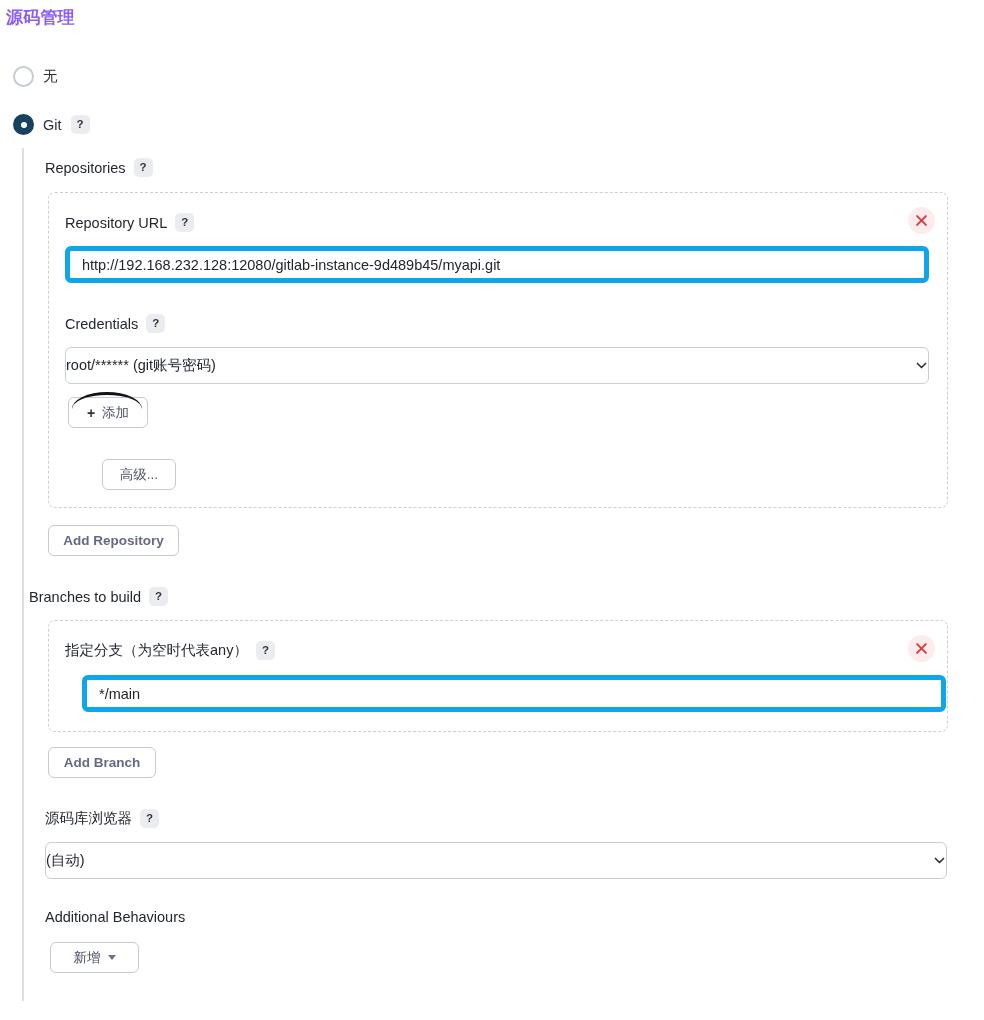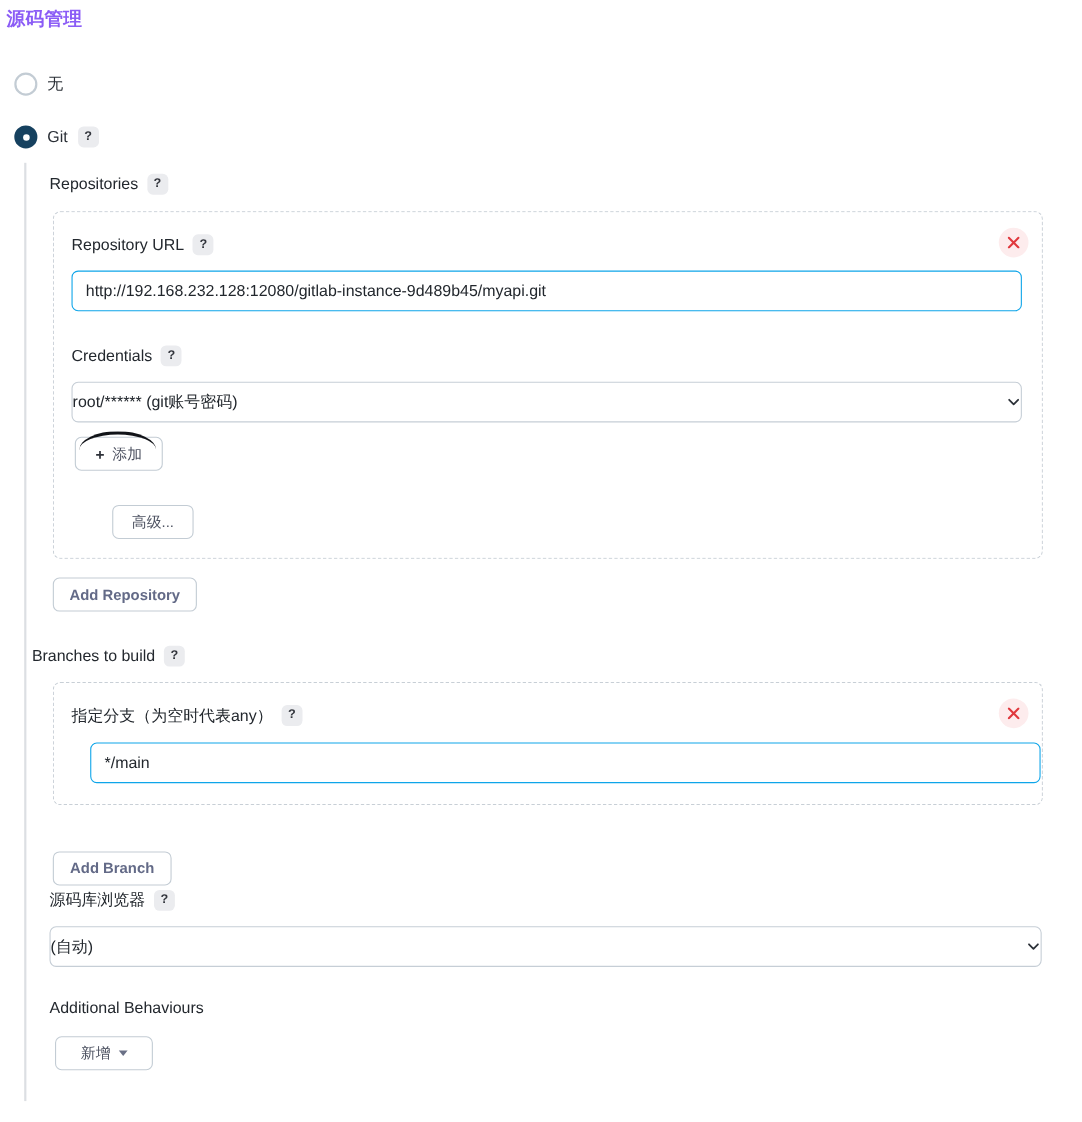--- a/index.html
+++ b/index.html
@@ -112,21 +112,21 @@
     border: 1.5px dashed #c8cfd6;
     border-radius: 7px;
     box-sizing: border-box;
     background: #ffffff;
   }
 
   
   .text-input {
     position: absolute;
     box-sizing: border-box;
-    border: 1px solid #0ea5e9;
+    border: 5px solid #0ea5e9;
     border-radius: 6px;
     background: #ffffff;
     font-family: "Liberation Sans", "DejaVu Sans", sans-serif;
     font-size: 14.5px;
     color: #22272d;
     padding: 0 12px;
     display: flex;
     align-items: center;
     outline: none;
   }
@@ -298,21 +298,21 @@
 </div>
 
 <button class="del-btn" style="left:908px; top:635px;">
   <svg viewBox="0 0 12 12">
     <path d="M1.2 1.2 L10.8 10.8 M10.8 1.2 L1.2 10.8" stroke="#e0393e" stroke-width="2.1" stroke-linecap="round" fill="none"></path>
   </svg>
 </button>
 
 <div class="text-input" style="left:82px; top:675px; width:864px; height:37px;">*/main</div>
 
-<button class="btn" style="left:48px; top:747px; width:108px; height:31px;margin-top:27px;">
+<button class="btn" style="left:48px; top:747px; width:108px; height:31px;">
   <span>Add Branch</span>
 </button>
 
 <div class="field-label" style="left:45px; top:809px;">
   <span>源码库浏览器</span>
   <span class="help">?</span>
 </div>
 
 <div class="select-box" style="left:45px; top:842px; width:902px; height:37px;">
   <span>(自动)</span>

